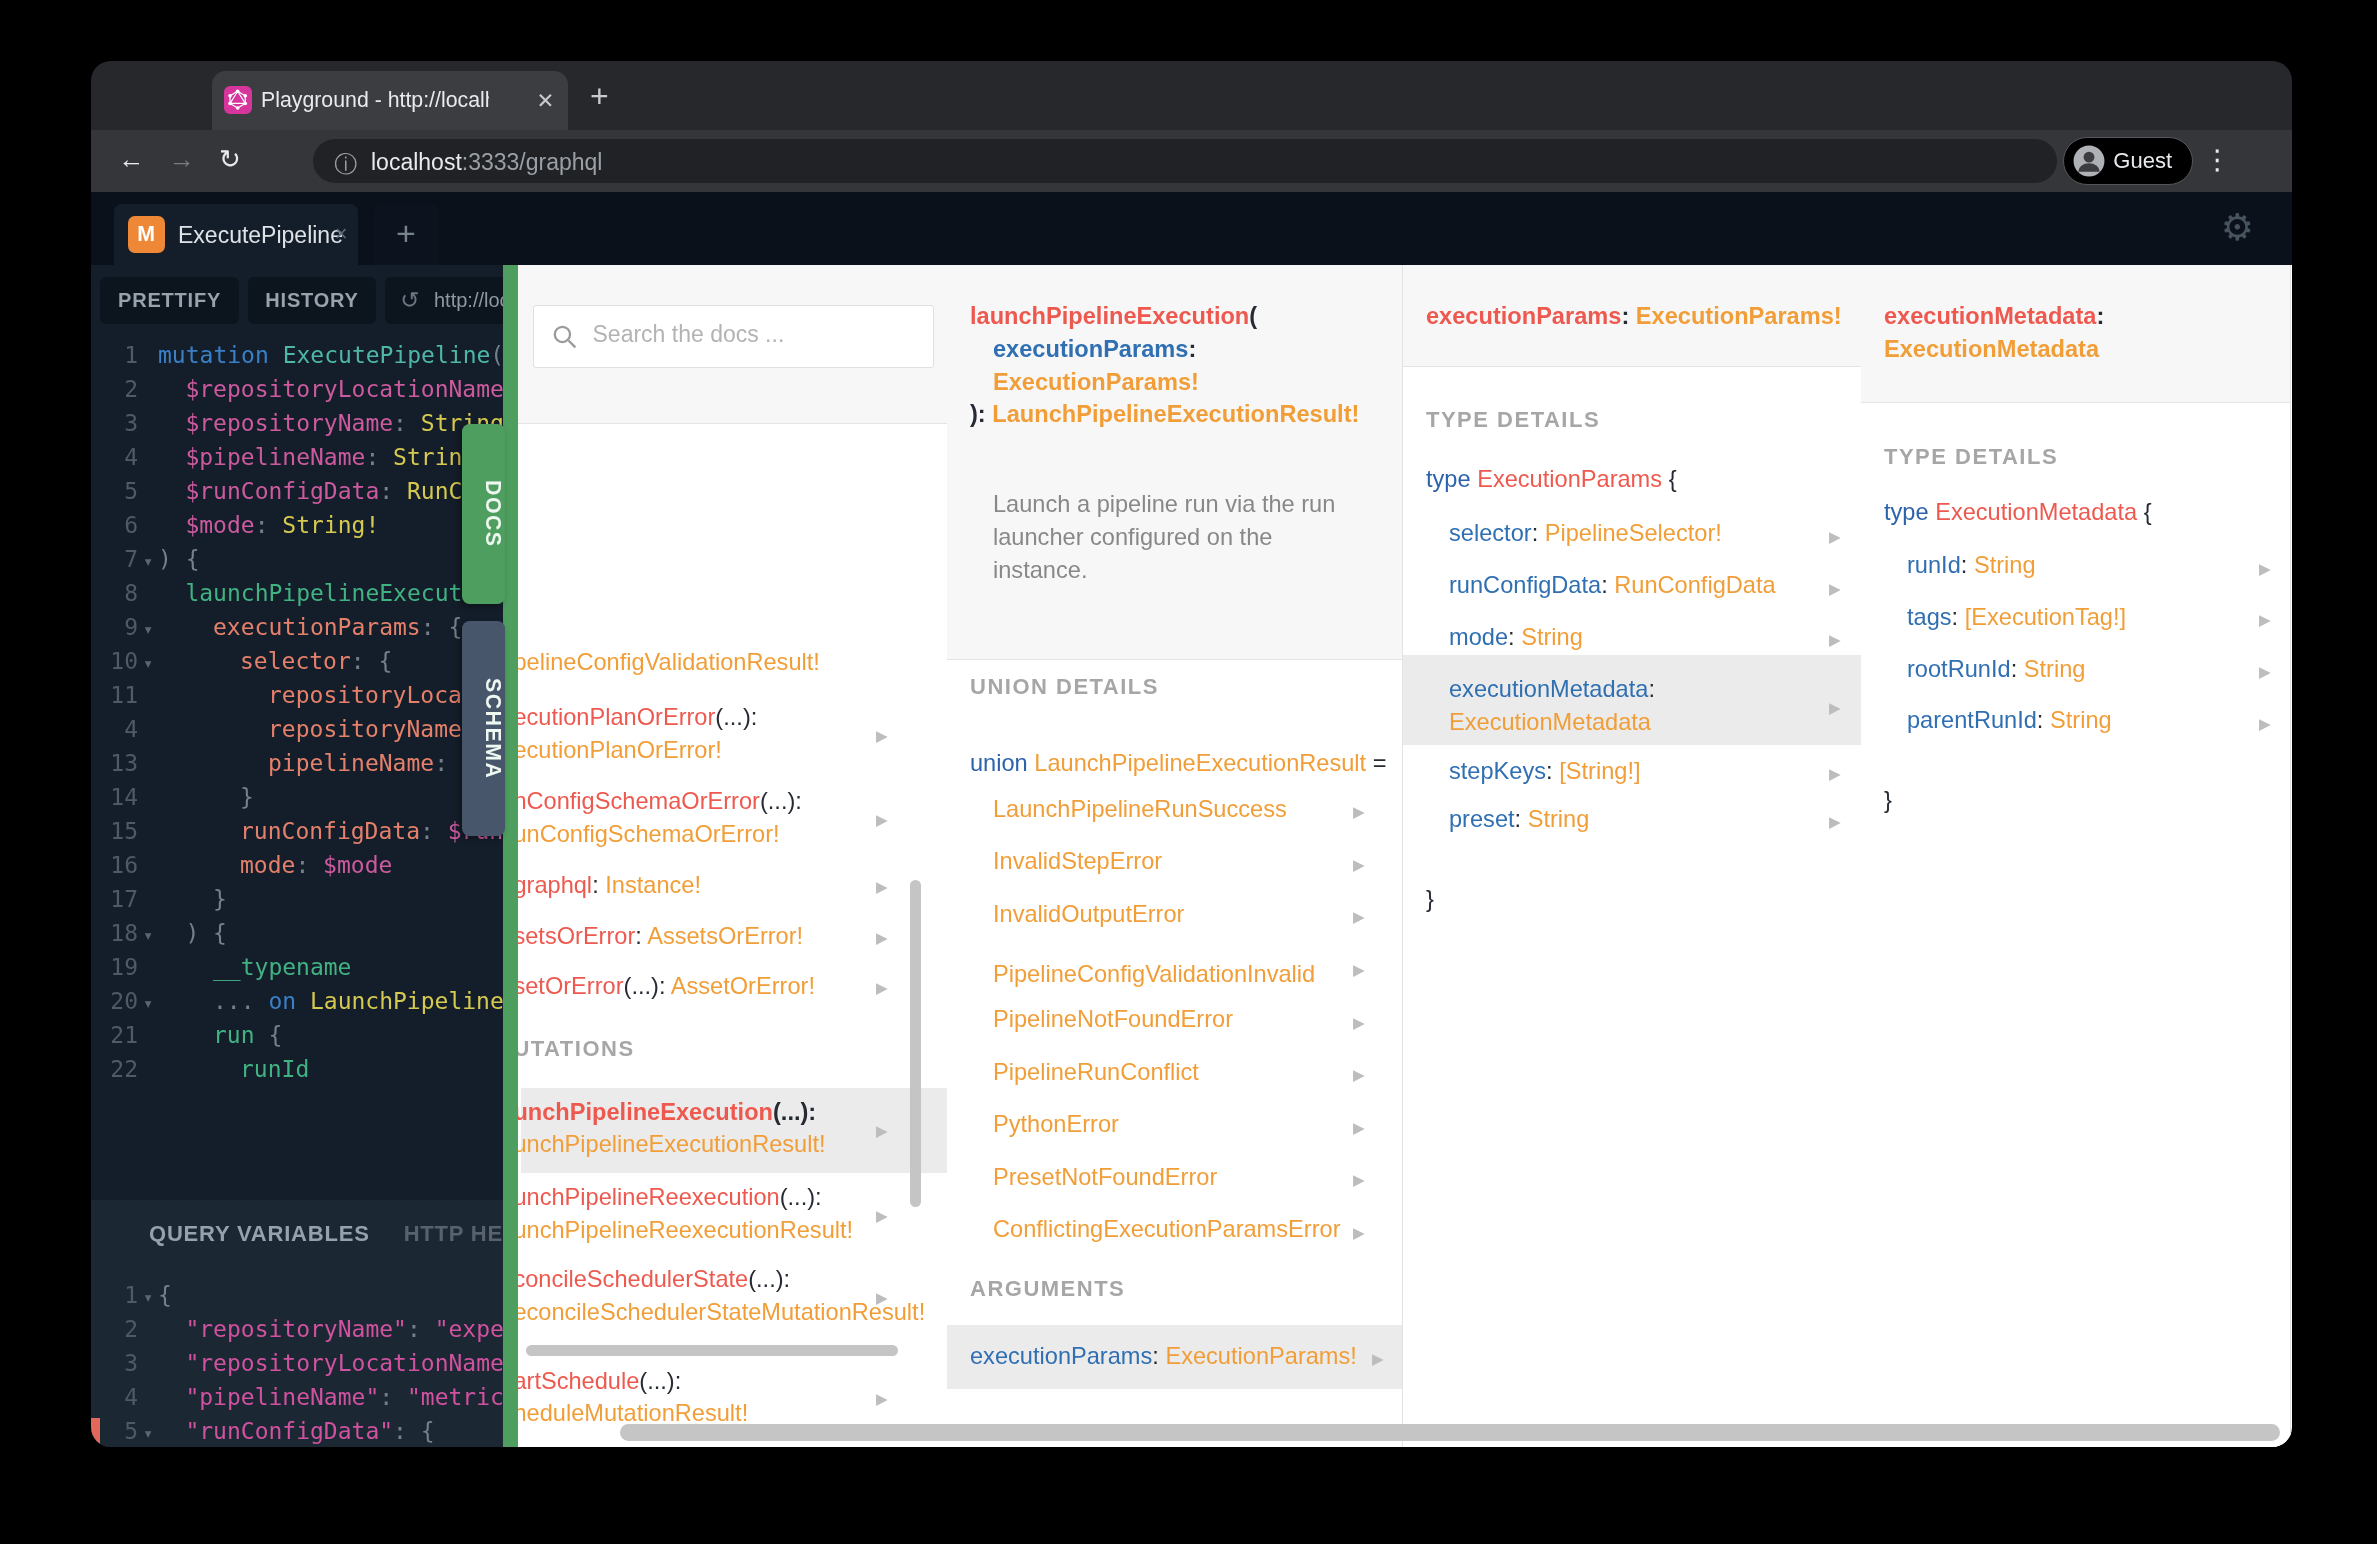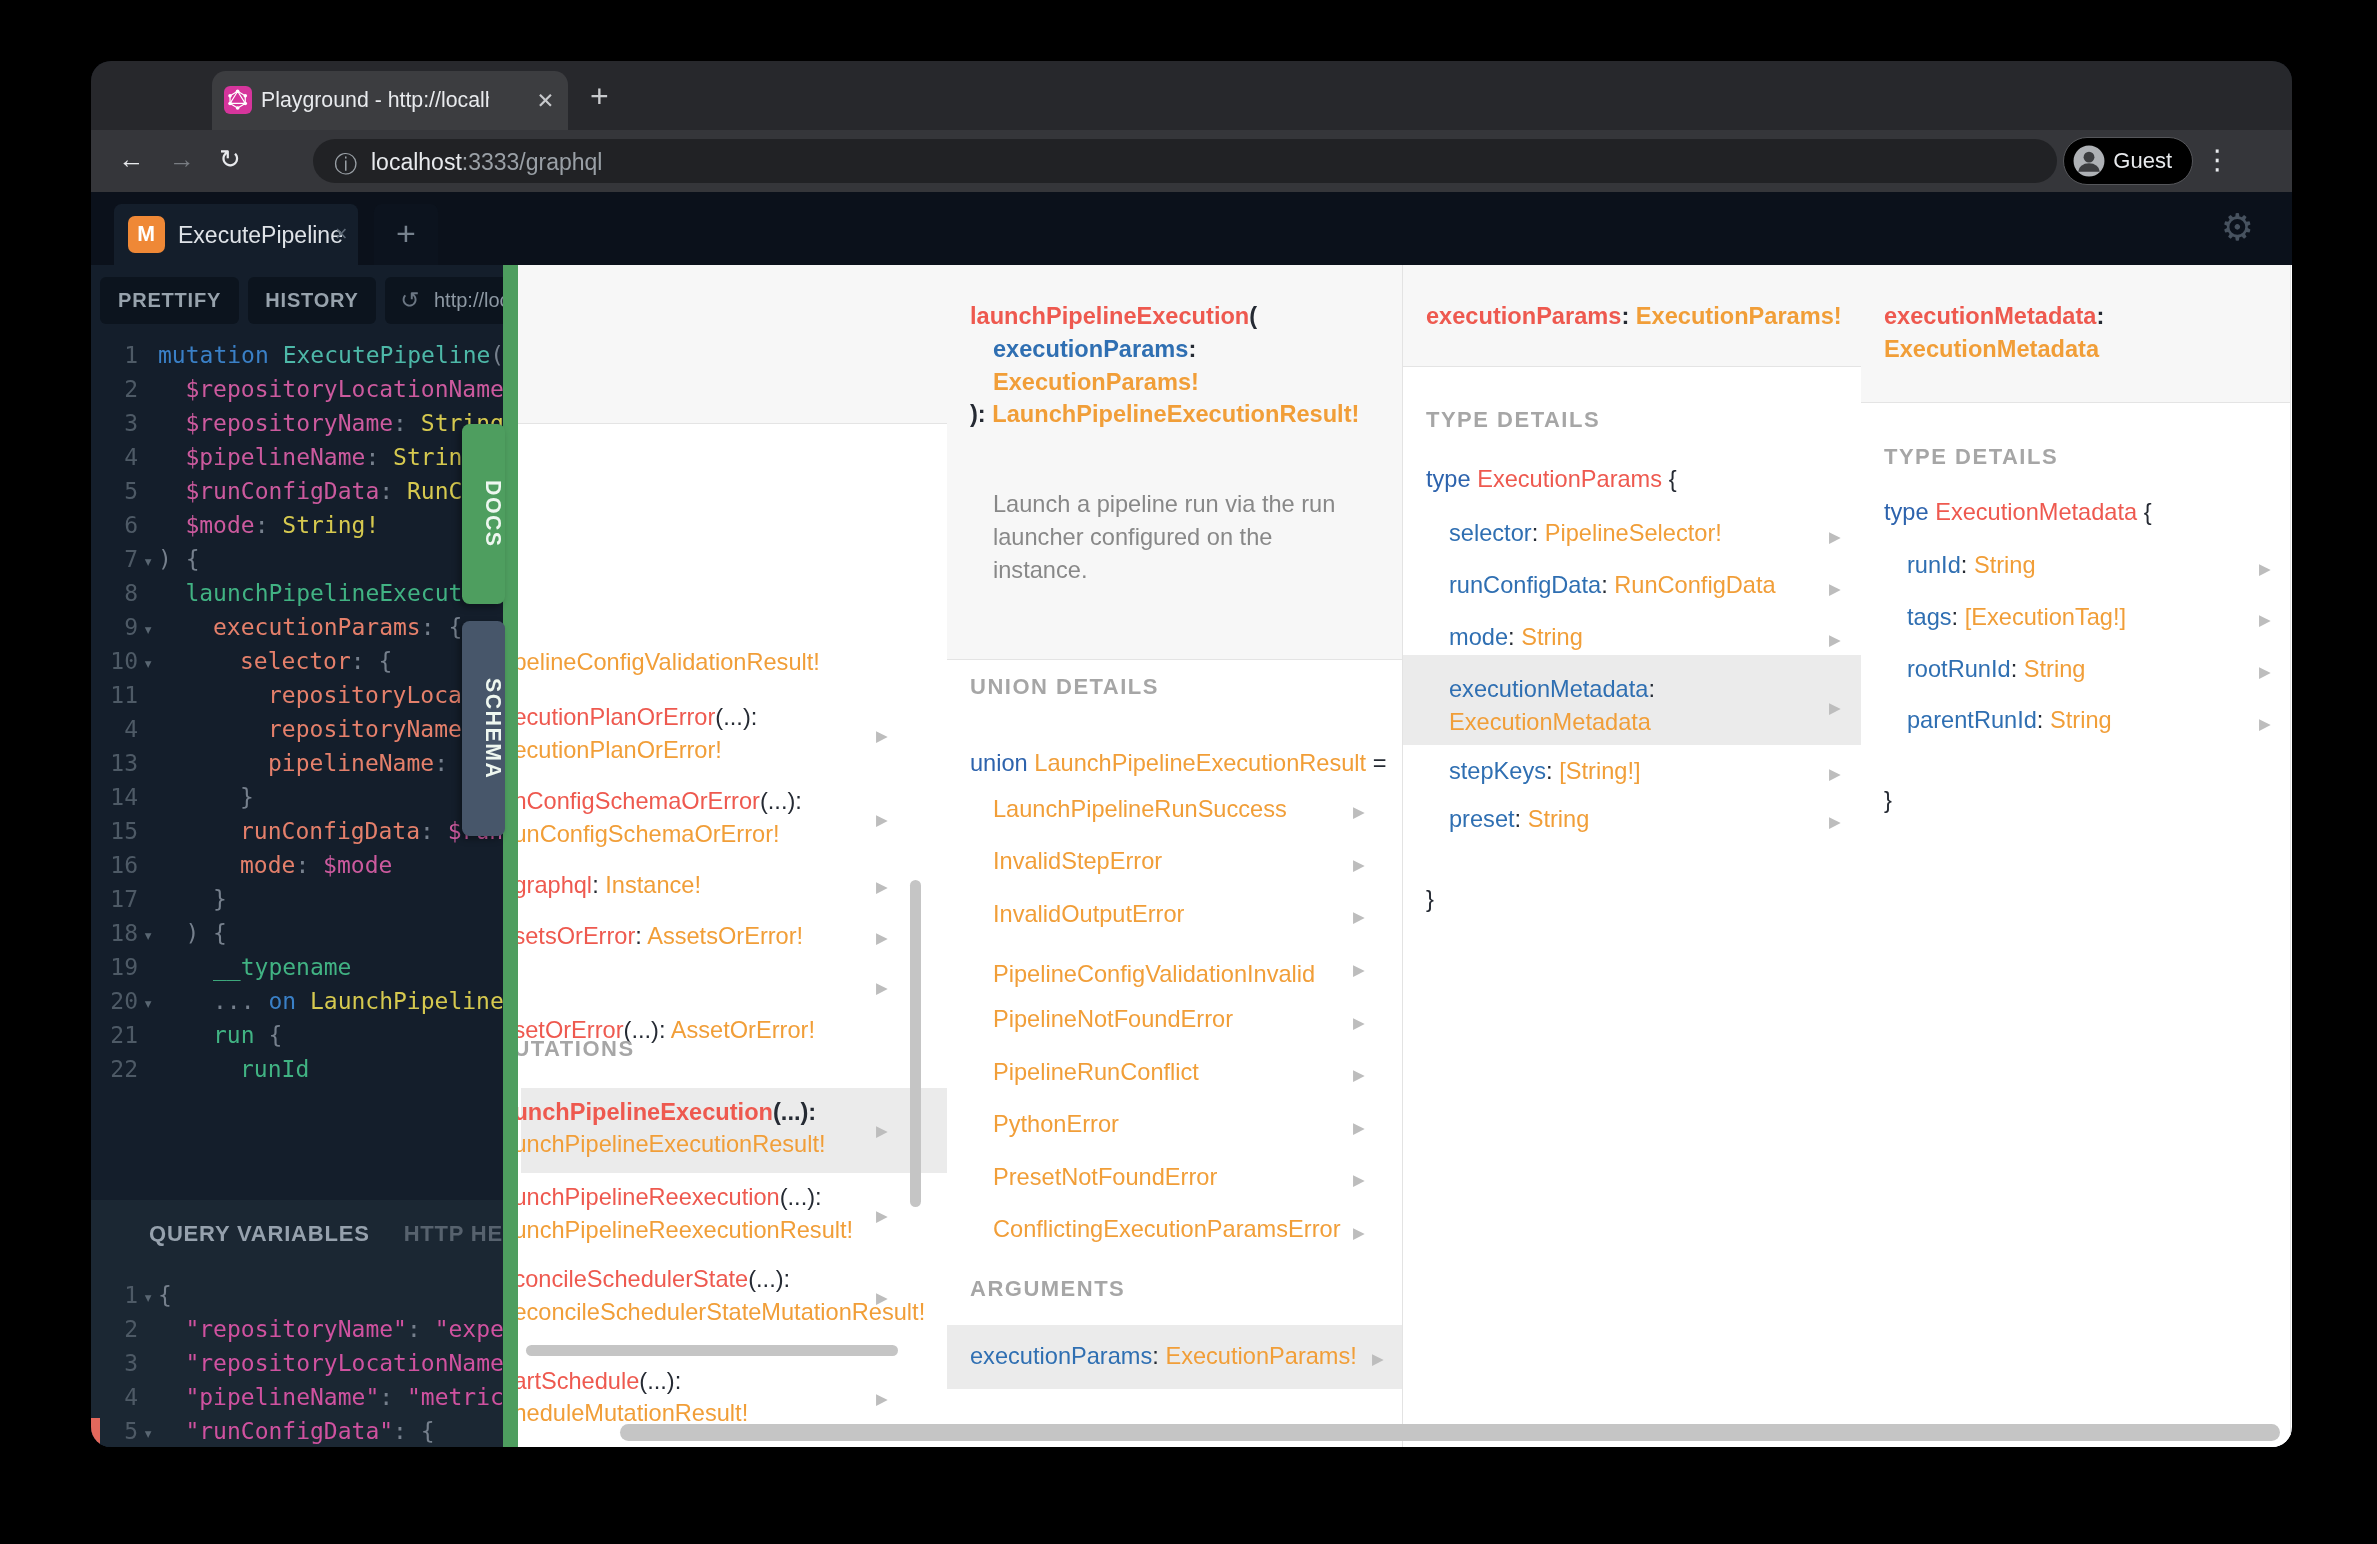--- a/index.html
+++ b/index.html
@@ -216,20 +216,27 @@
           </div>
     </div>
 
     <div id="greenstrip"></div>
     <div class="sidetab" id="tab-docs">DOCS</div>
     <div class="sidetab" id="tab-schema">SCHEMA</div>
 
     <div id="docs">
       <div class="dcol" id="col1">
         <div class="band" style="height:158px"></div>
+        <div id="searchbox">
+          <svg width="27.4" height="27.4" viewBox="0 0 36 36">
+            <circle cx="15" cy="15" r="10" fill="none" stroke="#9a9a9a" stroke-width="3"></circle>
+            <line x1="23" y1="23" x2="32" y2="32" stroke="#9a9a9a" stroke-width="3"></line>
+              </svg>
+          <span class="ph">Search the docs ...</span>
+        </div>
         <div id="col1list" style="position:absolute;left:0;top:159px;width:100%;height:998px;overflow:hidden">
               <div>
                 <div class="abs d-orange" style="left: -4.6px; top: 225px;">pelineConfigValidationResult!</div>
               </div>
               <div>
                 <div class="abs" style="left: -4.6px; top: 280px;"><span class="d-red2">ecutionPlanOrError</span><span class="d-dark">(...):</span></div>
                 <div class="abs d-orange" style="left: -4.6px; top: 313px;">ecutionPlanOrError!</div>
                 <div class="chev" style="left: 358px; top: 303px;">▶</div>
               </div>
               <div>
@@ -239,21 +246,21 @@
               </div>
               <div>
                 <div class="abs" style="left: -4.6px; top: 448px;"><span class="d-red2">graphql</span><span class="d-dark"></span><span class="d-dark">: </span><span class="d-orange">Instance!</span></div>
                 <div class="chev" style="left: 358px; top: 454px;">▶</div>
               </div>
               <div>
                 <div class="abs" style="left: -4.6px; top: 499px;"><span class="d-red2">setsOrError</span><span class="d-dark"></span><span class="d-dark">: </span><span class="d-orange">AssetsOrError!</span></div>
                 <div class="chev" style="left: 358px; top: 505px;">▶</div>
               </div>
               <div>
-                <div class="abs" style="left: -4.6px; top: 549px; margin-top: 44px;"><span class="d-red2">setOrError</span><span class="d-dark">(...)</span><span class="d-dark">: </span><span class="d-orange">AssetOrError!</span></div>
+                <div class="abs" style="left: -4.6px; top: 549px;"><span class="d-red2">setOrError</span><span class="d-dark">(...)</span><span class="d-dark">: </span><span class="d-orange">AssetOrError!</span></div>
                 <div class="chev" style="left: 358px; top: 555px;">▶</div>
               </div>
               <div class="abs d-head" style="left: -4.6px; top: 612px;">UTATIONS</div>
               <div class="hlrow" style="left: 3px; top: 664px; width: 426px; height: 85px;"></div>
               <div>
                 <div class="abs" style="left: -4.6px; top: 675px; font-weight: bold;"><span class="d-red2">unchPipelineExecution</span><span class="d-dark">(...):</span></div>
                 <div class="abs d-orange" style="left: -4.6px; top: 707px;">unchPipelineExecutionResult!</div>
                 <div class="chev" style="left: 358px; top: 698px;">▶</div>
               </div>
               <div>

